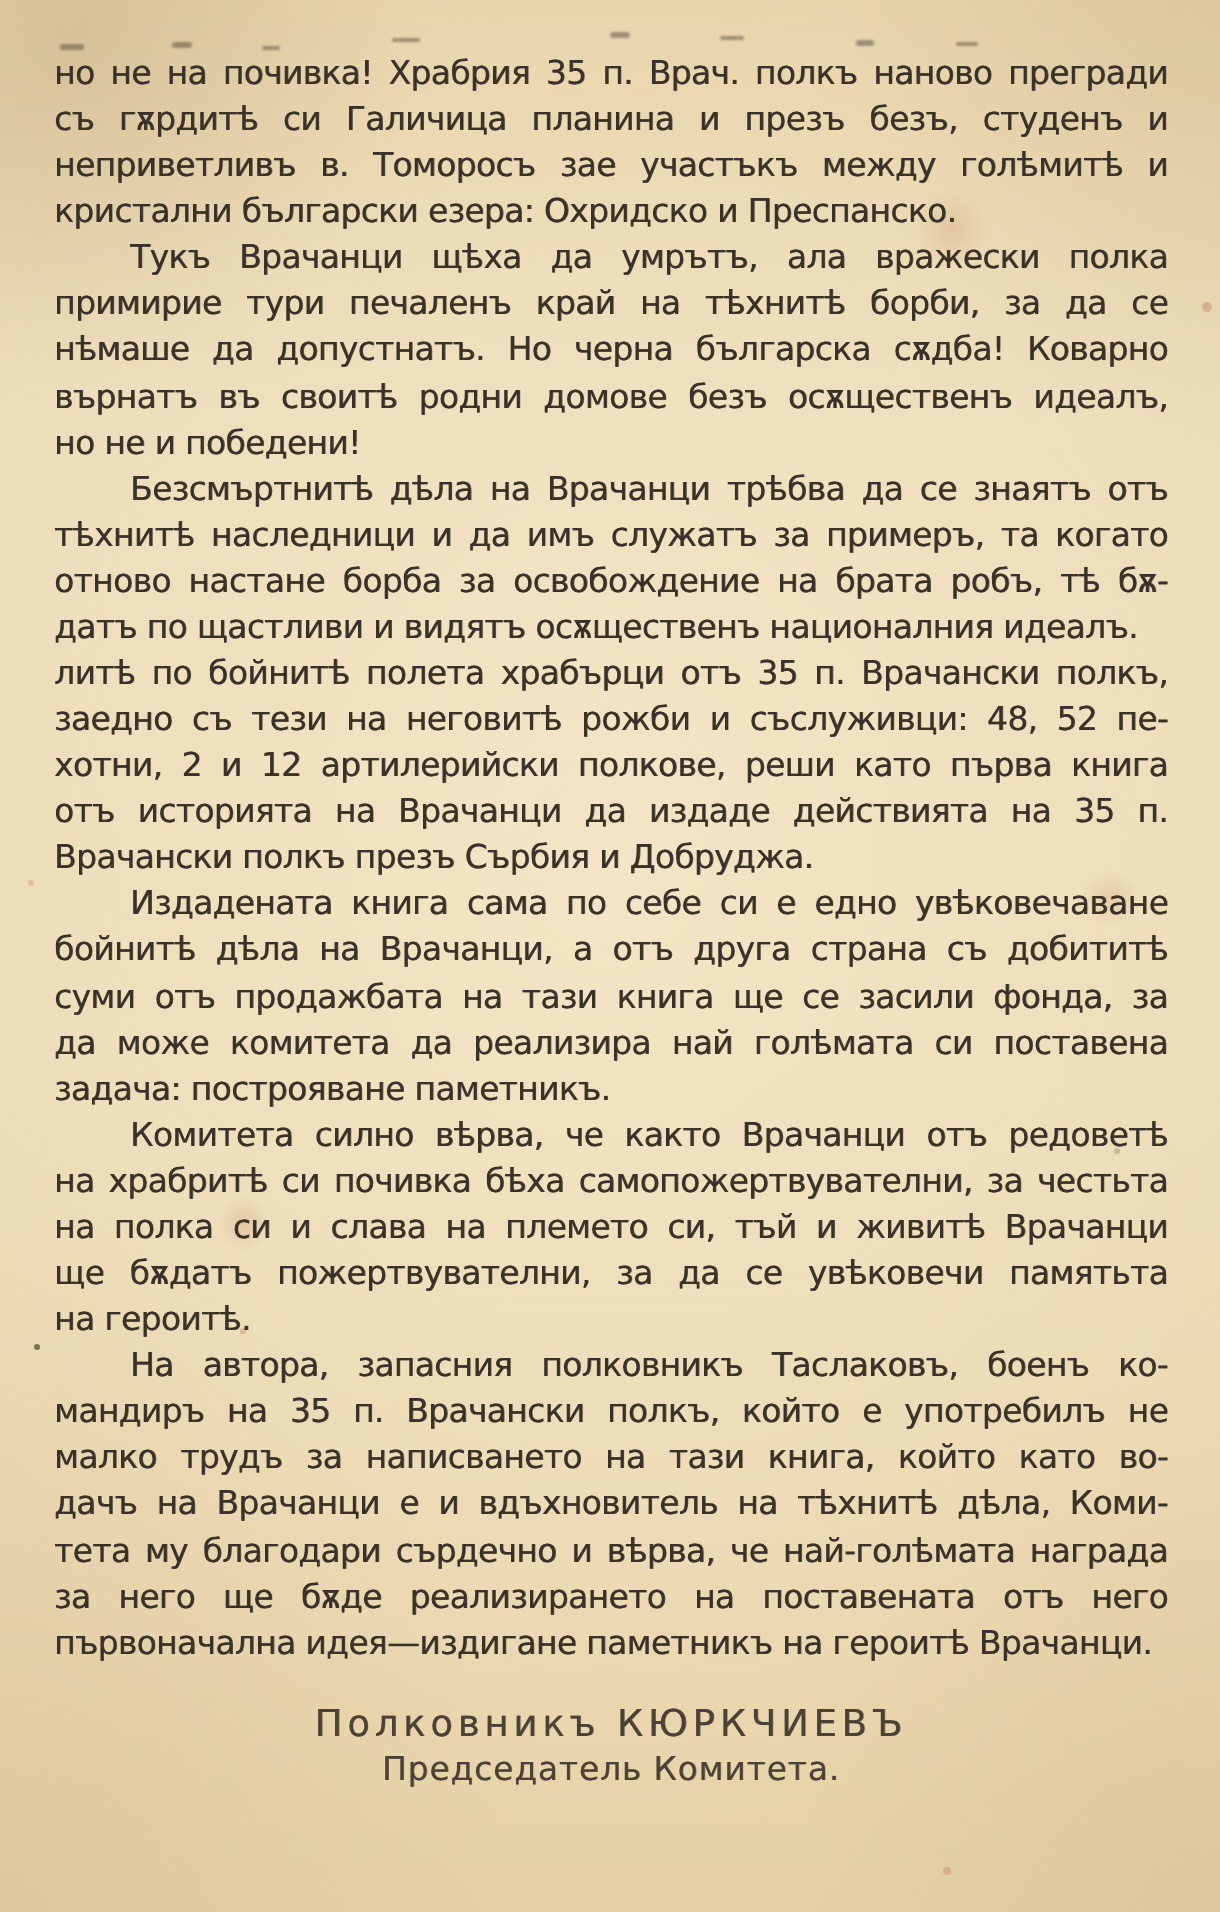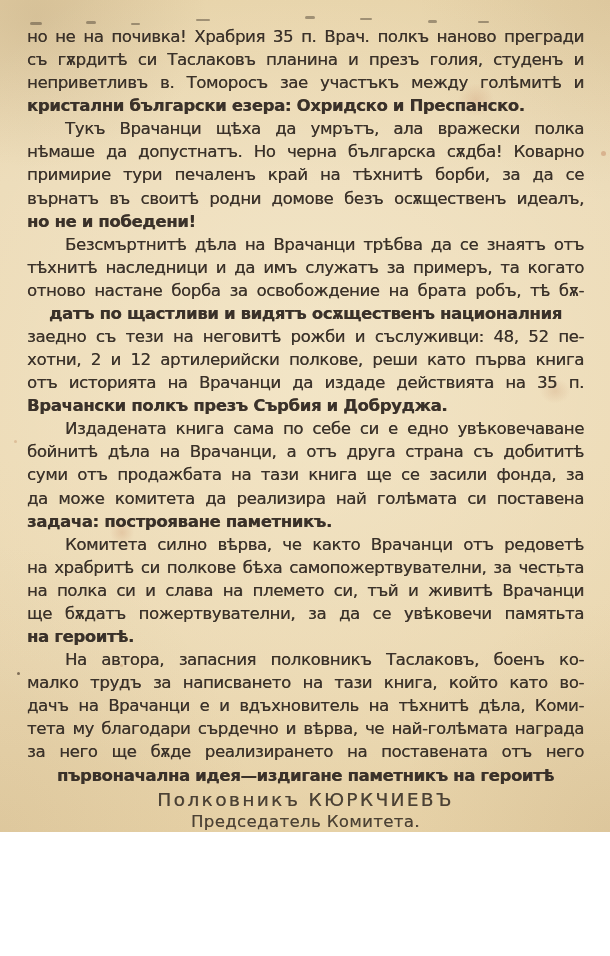--- a/index.html
+++ b/index.html
@@ -1,21 +1,21 @@
 <!DOCTYPE html>
 <html><head>
 <meta charset="utf-8">
 <style>
   html, body { margin: 0; padding: 0; }
   body {
     width: 610px; height: 956px; overflow: hidden;
     font-family: "DejaVu Sans", "Liberation Sans", sans-serif;
   }
   .page {
-    position: relative; width: 610px; height: 832px; overflow: hidden;
+    position: relative; width: 610px; height: 956px; overflow: hidden;
     background:
       radial-gradient(120% 90% at 50% 45%, rgba(255,248,228,0.35) 0%, rgba(255,248,228,0) 60%),
       radial-gradient(40% 26% at 6% 2%, rgba(125,95,58,0.16), transparent 70%),
       radial-gradient(45% 35% at 100% 0%, rgba(135,102,62,0.10), transparent 70%),
       radial-gradient(50% 40% at 100% 100%, rgba(140,105,65,0.10), transparent 70%),
       radial-gradient(60% 50% at 0% 100%, rgba(140,105,65,0.09), transparent 70%),
       linear-gradient(180deg, #e7d3a9 0%, #ecdbb8 22%, #ecdab5 55%, #ead7b0 80%, #e6d1a6 100%);
   }
   .texture { position: absolute; inset: 0; pointer-events: none;
     background:
@@ -24,23 +24,23 @@
       radial-gradient(2.5% 1.5% at 91% 47%, rgba(180,115,75,0.18), transparent 100%);
   }
   .content { position: absolute; left: 27px; top: 25px; width: 557px; }
   .para { margin: 0; }
   .line {
     font-size: 16.5px; line-height: 23.08px; height: 23.08px;
     letter-spacing: -0.35px; color: #3a3129;
     text-align: justify; text-align-last: justify;
     overflow: hidden; text-shadow: 0.3px 0 0 rgba(58,49,41,0.75);
   }
-  .line.last { text-align: center; text-align-last: left; font-weight: bold; }
+  .line.last { text-align: center; text-align-last: left; }
   .line.first-ind { text-indent: 38px; }
-  .signature { margin-top: 3px; text-align: center; }
+  .signature { margin-top: 20px; text-align: center; }
   .sig-name {
     font-size: 18.5px; line-height: 20px; letter-spacing: 2.4px;
     color: #4b4134; text-shadow: 0.3px 0 0 rgba(75,65,52,0.7);
   }
   .sig-title {
     font-size: 16.5px; line-height: 22px; letter-spacing: 0.4px; margin-top: 1px;
     color: #4b4134; text-shadow: 0.3px 0 0 rgba(75,65,52,0.6); text-align: center;
   }
   .smudge { position: absolute; background: rgba(72,60,46,0.45); border-radius: 2px; filter: blur(0.4px); }
   .speck {
@@ -68,61 +68,63 @@
   <div class="smudge" style="left:360px; top:18px; width:12px; height:2px;"></div>
   <div class="smudge" style="left:428px; top:20px; width:9px;  height:3px;"></div>
   <div class="smudge" style="left:478px; top:21px; width:11px; height:2px;"></div>
 
   <div class="speck"></div>
 
   <div class="content">
     <div id="paragraphs">
         <div class="para">
           <div class="line">но не на почивка! Храбрия 35 п. Врач. полкъ наново прегради</div>
-          <div class="line">съ гѫрдитѣ си Таслаковъ планина и презъ голия, студенъ и</div>
+          <div class="line">съ гѫрдитѣ си Галичица планина и презъ безъ, студенъ и</div>
           <div class="line">неприветливъ в. Томоросъ зае участъкъ между голѣмитѣ и</div>
           <div class="line last">кристални български езера: Охридско и Преспанско.</div>
         </div>
         <div class="para">
           <div class="line first-ind">Тукъ Врачанци щѣха да умрътъ, ала вражески полка</div>
+          <div class="line">примирие тури печаленъ край на тѣхнитѣ борби, за да се</div>
           <div class="line">нѣмаше да допустнатъ. Но черна българска сѫдба! Коварно</div>
-          <div class="line">примирие тури печаленъ край на тѣхнитѣ борби, за да се</div>
           <div class="line">върнатъ въ своитѣ родни домове безъ осѫщественъ идеалъ,</div>
           <div class="line last">но не и победени!</div>
         </div>
         <div class="para">
         </div>
         <div class="para">
           <div class="line first-ind">Безсмъртнитѣ дѣла на Врачанци трѣбва да се знаятъ отъ</div>
           <div class="line">тѣхнитѣ наследници и да имъ служатъ за примеръ, та когато</div>
           <div class="line">отново настане борба за освобождение на брата робъ, тѣ бѫ-</div>
           <div class="line last">датъ по щастливи и видятъ осѫщественъ националния идеалъ.</div>
         </div>
         <div class="para">
+          <div class="line">литѣ по бойнитѣ полета храбърци отъ 35 п. Врачански полкъ,</div>
           <div class="line">заедно съ тези на неговитѣ рожби и съслуживци: 48, 52 пе-</div>
           <div class="line">хотни, 2 и 12 артилерийски полкове, реши като първа книга</div>
           <div class="line">отъ историята на Врачанци да издаде действията на 35 п.</div>
           <div class="line last">Врачански полкъ презъ Сърбия и Добруджа.</div>
         </div>
         <div class="para">
           <div class="line first-ind">Издадената книга сама по себе си е едно увѣковечаване</div>
           <div class="line">бойнитѣ дѣла на Врачанци, а отъ друга страна съ добититѣ</div>
           <div class="line">суми отъ продажбата на тази книга ще се засили фонда, за</div>
           <div class="line">да може комитета да реализира най голѣмата си поставена</div>
           <div class="line last">задача: построяване паметникъ.</div>
         </div>
         <div class="para">
           <div class="line first-ind">Комитета силно вѣрва, че както Врачанци отъ редоветѣ</div>
-          <div class="line">на храбритѣ си полкове бѣха самопожертвувателни, за честьта</div>
+          <div class="line">на храбритѣ си почивка бѣха самопожертвувателни, за честьта</div>
           <div class="line">на полка си и слава на племето си, тъй и живитѣ Врачанци</div>
           <div class="line">ще бѫдатъ пожертвувателни, за да се увѣковечи памятьта</div>
           <div class="line last">на героитѣ.</div>
         </div>
         <div class="para">
           <div class="line first-ind">На автора, запасния полковникъ Таслаковъ, боенъ ко-</div>
+          <div class="line">мандиръ на 35 п. Врачански полкъ, който е употребилъ не</div>
           <div class="line">малко трудъ за написването на тази книга, който като во-</div>
           <div class="line">дачъ на Врачанци е и вдъхновитель на тѣхнитѣ дѣла, Коми-</div>
           <div class="line">тета му благодари сърдечно и вѣрва, че най-голѣмата награда</div>
           <div class="line">за него ще бѫде реализирането на поставената отъ него</div>
           <div class="line last">първоначална идея—издигане паметникъ на героитѣ Врачанци.</div>
         </div>
       </div>
     <div class="signature">
       <div class="sig-name">Полковникъ КЮРКЧИЕВЪ</div>
       <div class="sig-title">Председатель Комитета.</div>

